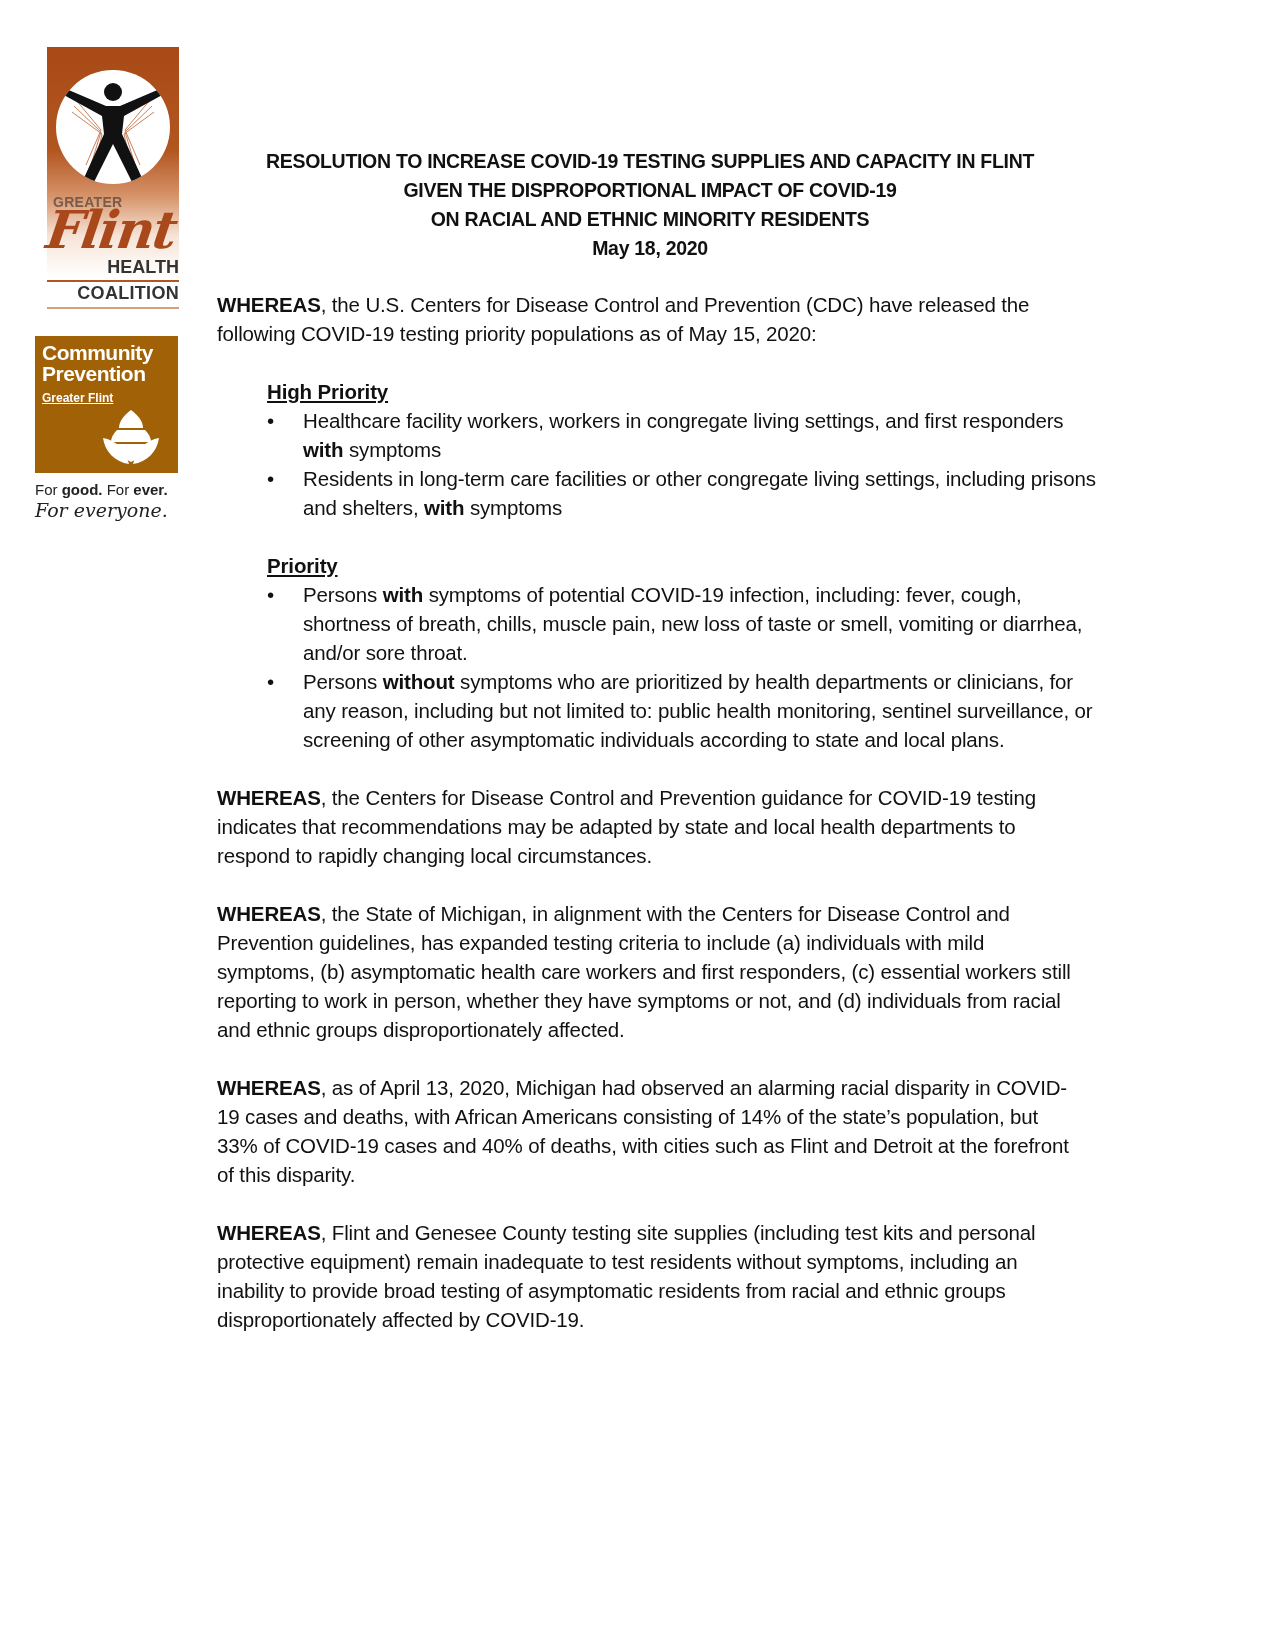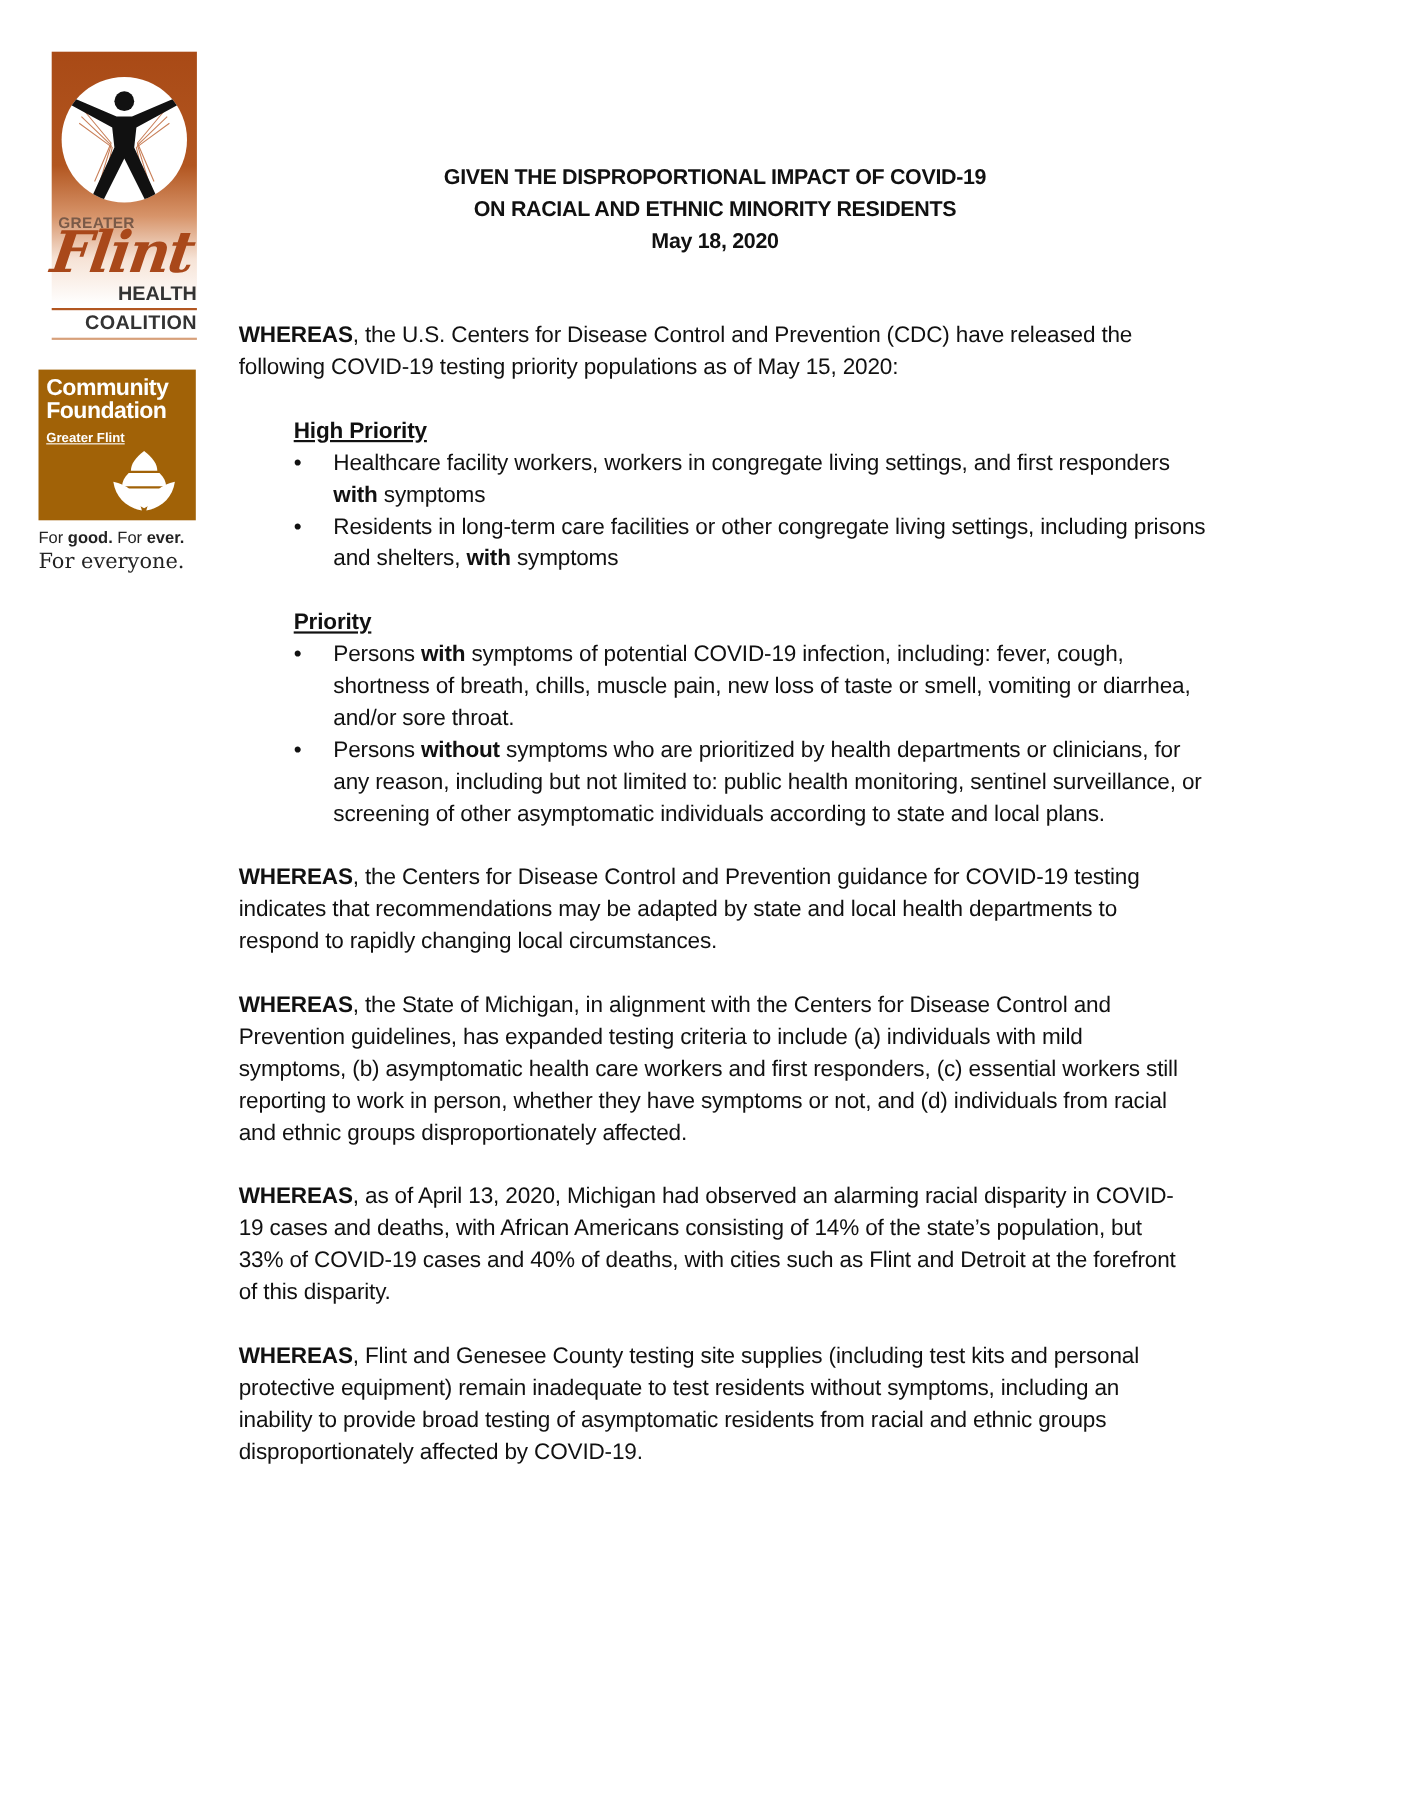--- a/index.html
+++ b/index.html
@@ -18,21 +18,21 @@
   .gfhc .coalition { position: absolute; right: 0; top: 236px; font-size: 18px; color: #333; letter-spacing: 0.3px; }
   .gfhc .rule2 { position: absolute; left: 0; right: 0; top: 260px; height: 2px; background: #d7a07a; }
 
   
   .cf { position: absolute; left: 35px; top: 336px; width: 143px; height: 200px; }
   .cf .box { position: absolute; left: 0; top: 0; width: 143px; height: 137px; background: #a16207; color: #fff; }
   .cf .t1 { position: absolute; left: 7px; top: 6px; font-weight: bold; font-size: 21px; line-height: 21px; letter-spacing: -0.5px; }
   .cf .t2 { position: absolute; left: 7px; top: 55px; font-weight: bold; font-size: 12px; text-decoration: underline; }
   .cf svg.lotus { position: absolute; left: 66px; top: 72px; }
   .cf .tag1 { position: absolute; left: 0; top: 145px; font-size: 15px; color: #222; white-space: nowrap; }
-  .cf .tag2 { position: absolute; left: 0; top: 163px; font-family: "DejaVu Serif", serif; font-size: 19px; color: #222; white-space: nowrap; }
+  .cf .tag2 { position: absolute; left: 0; top: 163px; font-family: "DejaVu Serif", serif; font-style: italic; font-size: 19px; color: #222; white-space: nowrap; }
 
   
   .title { position: absolute; left: 220px; width: 860px; top: 147px; text-align: center; font-weight: bold; font-size: 19.5px; line-height: 29px; letter-spacing: -0.3px; }
   .title div { white-space: nowrap; }
   .body { position: absolute; left: 217px; top: 290px; width: 880px; font-size: 20.5px; line-height: 29px; letter-spacing: -0.15px; }
   .body p { margin: 0 16px 29px 0; }
   .body b { font-weight: bold; }
   .sec { margin-left: 50px; }
   .sec-h { font-weight: bold; text-decoration: underline; }
   .list { margin: 0 0 29px 0; padding: 0; list-style: none; }
@@ -65,40 +65,41 @@
   <div class="health">HEALTH</div>
   <div class="rule1"></div>
   <div class="coalition">COALITION</div>
   <div class="rule2"></div>
 </div>
 
 <div class="cf">
   <div class="box">
     <div class="t1">
       <span>Community</span><br>
-      <span>Foundation</span>
+      <span>Prevention</span>
     </div>
     <div class="t2">Greater Flint</div>
     <svg class="lotus" width="60" height="58" viewBox="0 0 60 58">
       <g fill="#fff">
         <path d="M30 2 C38 8 42 14 42 20 L18 20 C18 14 22 8 30 2 Z"></path>
         <path d="M16 22 L44 22 C48 26 50 30 50 34 L10 34 C10 30 12 26 16 22 Z"></path>
         <path d="M2 30 C14 32 24 40 28 56 C14 54 4 44 2 30 Z"></path>
         <path d="M58 30 C46 32 36 40 32 56 C46 54 56 44 58 30 Z"></path>
         <path d="M12 36 L48 36 C44 44 38 50 30 54 C22 50 16 44 12 36 Z"></path>
       </g>
     </svg>
   </div>
   <div class="tag1">
     <span>For </span><b>good.</b><span> For </span><b>ever.</b>
   </div>
   <div class="tag2">For everyone.</div>
 </div>
 
 <div class="title">
+  <div>RESOLUTION TO INCREASE COVID-19 TESTING SUPPLIES AND CAPACITY IN FLINT</div>
   <div>GIVEN THE DISPROPORTIONAL IMPACT OF COVID-19</div>
   <div>ON RACIAL AND ETHNIC MINORITY RESIDENTS</div>
   <div>May 18, 2020</div>
 </div>
 
 <div class="body">
   <p><b>WHEREAS</b><span>, the U.S. Centers for Disease Control and Prevention (CDC) have released the following COVID-19 testing priority populations as of May 15, 2020:</span></p>
 
   <div class="sec">
     <div class="sec-h">High Priority</div>

